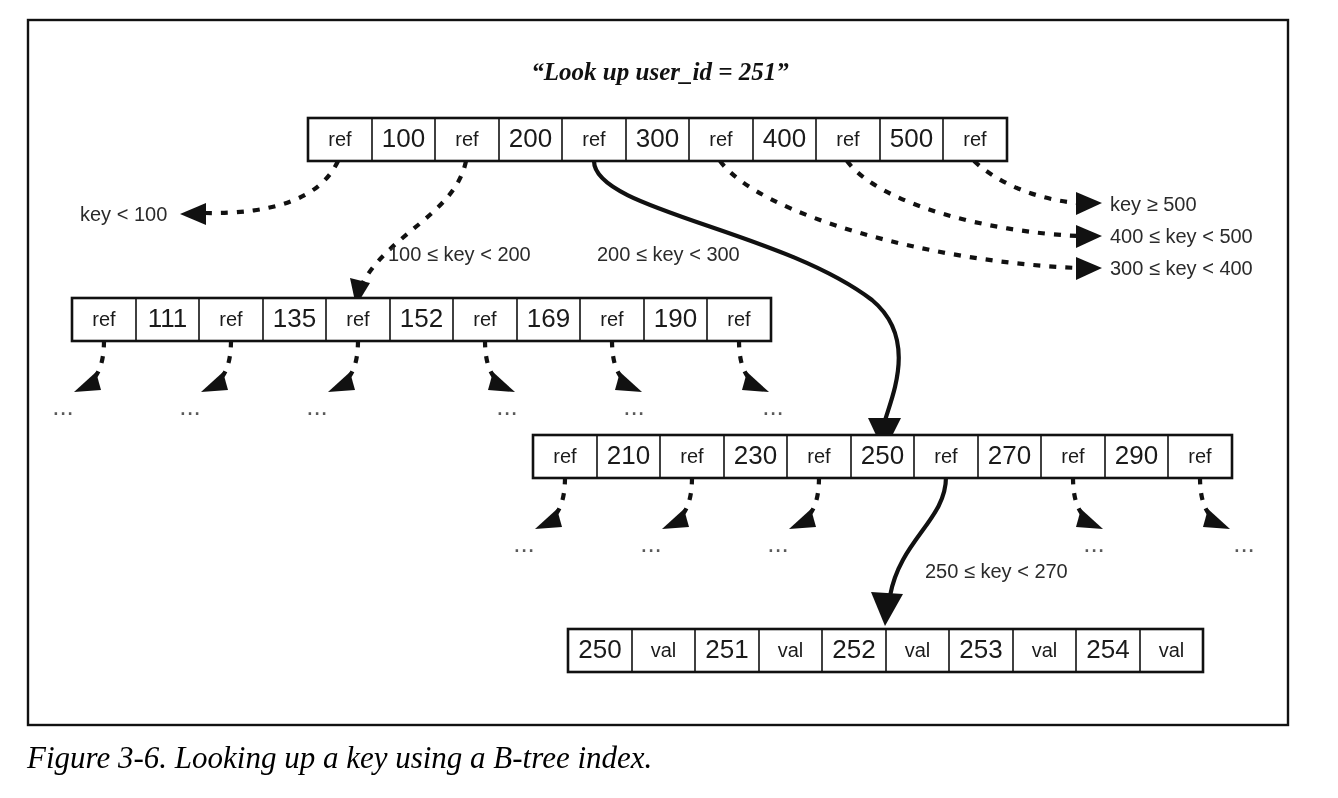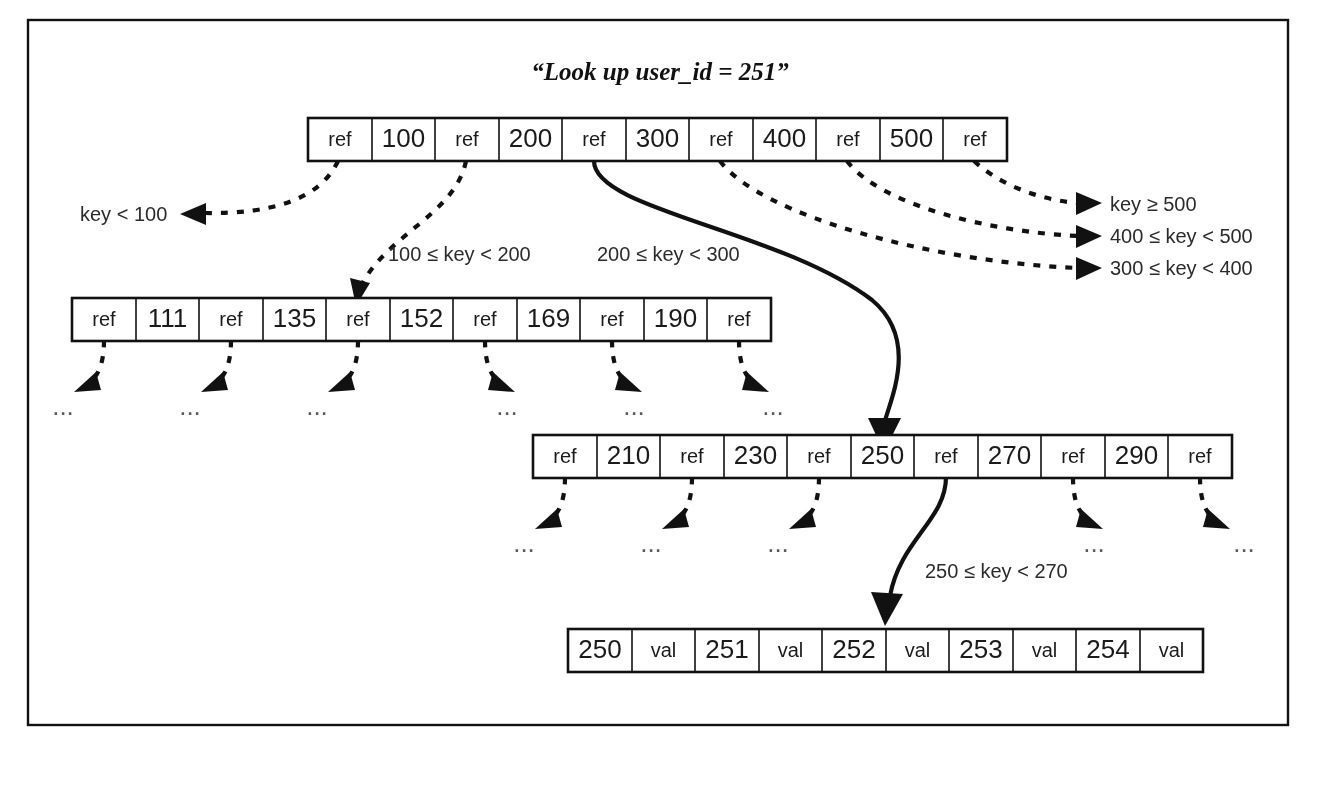--- a/index.html
+++ b/index.html
@@ -287,13 +287,14 @@
         <line class="cell-div" x1="1013" y1="629" x2="1013" y2="672"></line>
         <text class="cell-text cell-val" x="1044.5" y="651.5">val</text>
         <line class="cell-div" x1="1076" y1="629" x2="1076" y2="672"></line>
         <text class="cell-text cell-key" x="1108" y="651.5">254</text>
         <line class="cell-div" x1="1140" y1="629" x2="1140" y2="672"></line>
         <text class="cell-text cell-val" x="1171.5" y="651.5">val</text>
       </g>
 
   </svg>
 
+  <div class="caption">Figure 3-6. Looking up a key using a B-tree index.</div>
 </div>
 
 </body></html>

